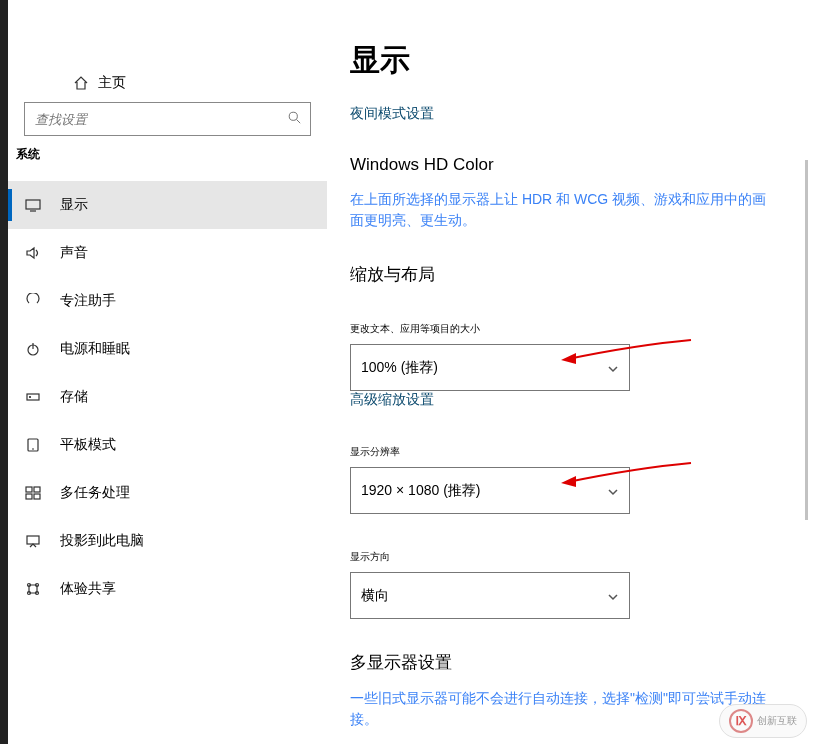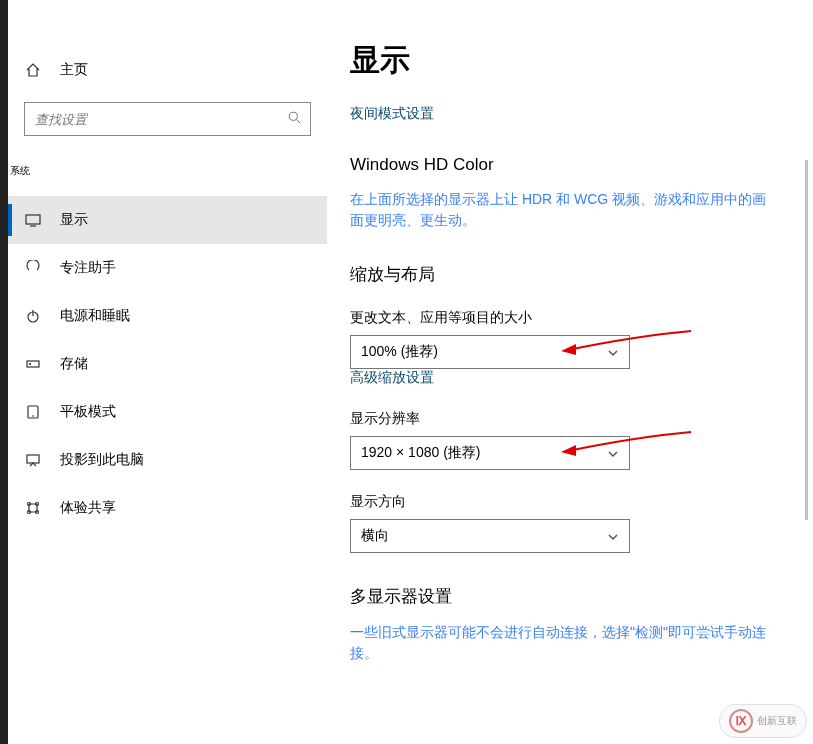--- a/index.html
+++ b/index.html
@@ -48,49 +48,50 @@
   }
   .sidebar {
     width: 320px;
     padding-top: 48px;
     background: #fff;
     border-right: 1px solid rgba(0,0,0,0);
     display:flex; flex-direction:column;
     position: relative;
   }
   .home-row {
-    display:flex; align-items:center;
+    display:flex; align-items:flex-end;
     height: 44px;
     padding-left: 16px;
-    gap: 18px;
+    gap: 8px;
+    margin-left: 48px;
   }
   .home-row span.icon { width:18px; text-align:center; }
   .home-label { font-size: 14px; }
   .search-wrap {
-    margin: 10px 16px 18px 16px;
+    margin: 10px 16px 0 16px;
     position: relative;
   }
   .search {
     width: 100%;
     height: 34px;
     border: 1px solid #888;
     padding: 0 30px 0 10px;
     font-size: 13px;
     background:#fff;
     font-style: italic;
     color:#555;
   }
   .search-icon {
     position:absolute; right:10px; top:50%; transform:translateY(-50%);
     font-size:13px; color:#555;
   }
   .section-label {
-    padding: 10px 16px 10px 2px;
-    font-size: 10px;
-    font-weight: 400;
+    padding: 10px 16px 10px 8px;
+    font-size: 12px;
+    font-weight: 700;
   }
   .nav {
     margin-top: 8px;
     display:flex; flex-direction:column;
   }
   .nav-item {
     display:flex; align-items:center;
     height: 48px;
     padding-left: 16px;
     gap: 18px;
@@ -142,27 +143,27 @@
     margin-bottom: 14px;
   }
   .desc {
     font-size: 14px;
     color:#3b82f6;
     line-height: 1.5;
     margin-bottom: 6px;
     max-width: 430px;
   }
   .field-label {
-    font-size: 14px;
-    margin-top: 23px;
+    font-size: 10px;
+    margin-top: 36px;
     margin-bottom: 8px;
   }
   .dropdown {
     width: 280px;
-    height: 34px;
+    height: 47px;
     border: 1.5px solid #777;
     display:flex; align-items:center;
     padding: 0 10px;
     justify-content:space-between;
     font-size: 14px;
     position: relative;
   }
   .chevron {
     width:12px; height:12px;
   }
@@ -245,20 +246,29 @@
             <svg viewBox="0 0 16 16">
               <rect x="1" y="3" width="14" height="9"></rect>
               <line x1="5" y1="14" x2="11" y2="14"></line>
             </svg>
           </span>
         <span class="nav-label">显示</span>
       </div>
       <div class="nav-item">
         <span class="nav-icon">
             <svg viewBox="0 0 16 16">
+              <path d="M2 6 H5 L9 3 V13 L5 10 H2 Z"></path>
+              <path d="M11 5 Q14 8 11 11"></path>
+            </svg>
+          </span>
+        <span class="nav-label">声音</span>
+      </div>
+      <div class="nav-item">
+        <span class="nav-icon">
+            <svg viewBox="0 0 16 16">
               <path d="M4 10 A6 6 0 1 1 12 10"></path>
             </svg>
           </span>
         <span class="nav-label">专注助手</span>
       </div>
       <div class="nav-item">
         <span class="nav-icon">
             <svg viewBox="0 0 16 16">
               <circle cx="8" cy="9" r="5"></circle>
               <line x1="8" y1="2" x2="8" y2="8"></line>
@@ -276,20 +286,31 @@
         <span class="nav-label">存储</span>
       </div>
       <div class="nav-item">
         <span class="nav-icon">
             <svg viewBox="0 0 16 16">
               <rect x="3" y="2" width="10" height="12" rx="1"></rect>
               <line x1="7" y1="12" x2="9" y2="12"></line>
             </svg>
           </span>
         <span class="nav-label">平板模式</span>
+      </div>
+      <div class="nav-item">
+        <span class="nav-icon">
+            <svg viewBox="0 0 16 16">
+              <rect x="1" y="2" width="6" height="5"></rect>
+              <rect x="9" y="2" width="6" height="5"></rect>
+              <rect x="1" y="9" width="6" height="5"></rect>
+              <rect x="9" y="9" width="6" height="5"></rect>
+            </svg>
+          </span>
+        <span class="nav-label">多任务处理</span>
       </div>
       <div class="nav-item">
         <span class="nav-icon">
             <svg viewBox="0 0 16 16">
               <rect x="2" y="3" width="12" height="8"></rect>
               <path d="M5 14 L8 11 L11 14"></path>
             </svg>
           </span>
         <span class="nav-label">投影到此电脑</span>
       </div>

